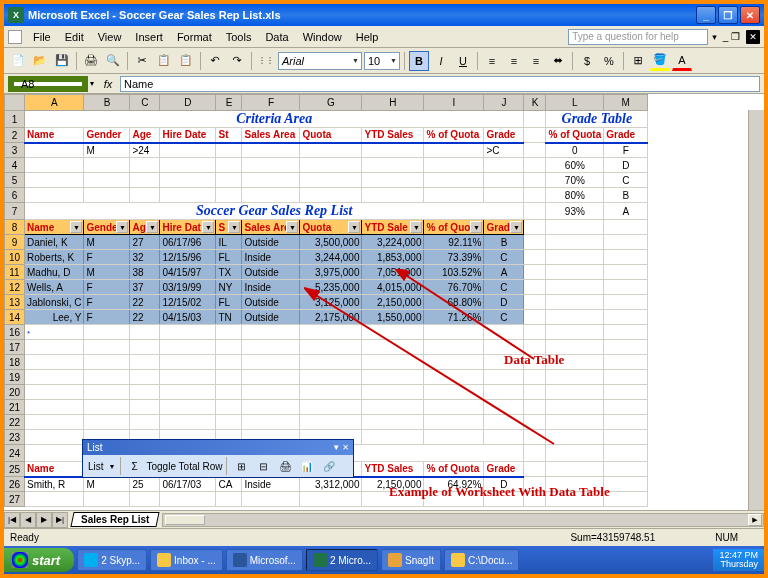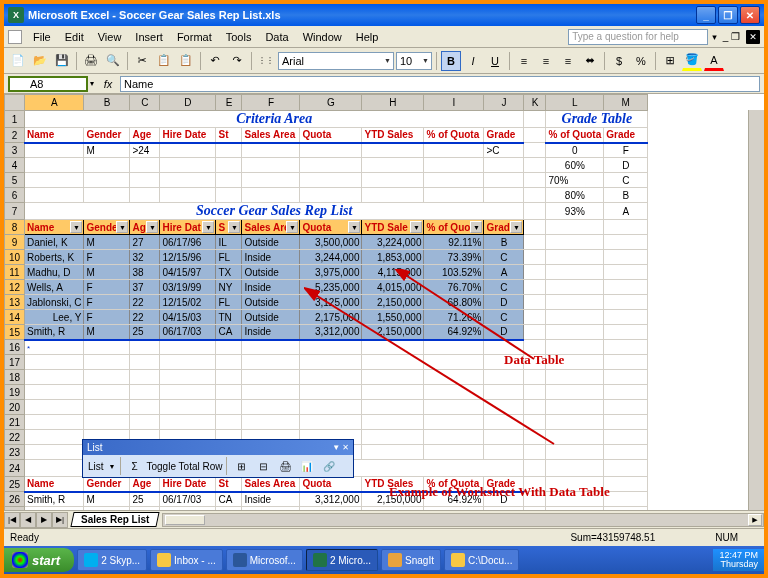--- a/index.html
+++ b/index.html
@@ -14,21 +14,21 @@
 .menubar .mi { padding: 2px 7px; cursor: pointer; }
 .menubar .helpbox { margin-left: auto; width: 140px; height: 16px; border: 1px solid #7f9db9; font-size: 10px; padding: 1px 3px; color: #999; background:#fff;}
 .menubar .wx { margin-left: 6px; width: 14px; height: 14px; background:#000; color:#fff; display:flex;align-items:center;justify-content:center;font-size:9px;cursor:pointer;border-radius:1px;}
 .toolbar { background: #ece9d8; height: 26px; display: flex; align-items: center; padding: 0 4px; font-size: 11px; border-bottom: 1px solid #aca899; gap: 2px; }
 .tbtn { width: 20px; height: 20px; border: 1px solid transparent; display: flex; align-items: center; justify-content: center; font-size: 11px; cursor: pointer; }
 .tsep { width: 1px; height: 18px; background: #aca899; margin: 0 2px; }
 .tcombo { height: 18px; border: 1px solid #7f9db9; font-size: 11px; padding: 0 16px 0 3px; background: #fff; position: relative; display:flex;align-items:center;}
 .tcombo::after { content: "▼"; position: absolute; right: 2px; font-size: 7px; color: #333; }
 .bold-on { border: 1px solid #316ac5 !important; background: #c2d5f2 !important; font-weight: bold; }
 .formulabar { background: #ece9d8; height: 20px; display: flex; align-items: center; padding: 0 4px; font-size: 11px; border-bottom: 1px solid #aca899; }
-.namebox { width: 80px; height: 16px; border: 2px solid #4d7c0f; background: #fff; padding: 0 20px; font-size: 11px; display:flex;align-items:center;}
+.namebox { width: 80px; height: 16px; border: 6px solid #4d7c0f; background: #fff; padding: 0 7px; font-size: 11px; display:flex;align-items:center;}
 .fxbtn { width: 20px; height: 16px; display: flex; align-items: center; justify-content: center; font-style: italic; font-size: 11px; margin: 0 2px; cursor:pointer;}
 .fxval { flex: 1; height: 16px; border: 1px solid #7f9db9; background: #fff; padding: 0 3px; font-size: 11px; display:flex;align-items:center;}
 .sheet-area { flex: 1; position: relative; overflow: hidden; background: #fff; }
 .grid { position: absolute; top: 0; left: 0; right: 0; bottom: 0; }
 table.sheet { border-collapse: collapse; font-size: 10px; }
 .sheet th { background: #d4d0c8; border: 1px solid #aca899; font-weight: normal; color: #000; font-size: 10px; }
 .sheet th.ch { height: 16px; min-width: 48px; }
 .sheet th.rh { width: 20px; height: 15px; }
 .sheet td { border: 1px solid #d4d0c8; height: 15px; padding: 0 2px; white-space: nowrap; vertical-align: middle; }
 .sheet th.sel { background: #ffc966; }
@@ -102,21 +102,21 @@
     <div class="tbtn">✂</div>
     <div class="tbtn">📋</div>
     <div class="tbtn">📋</div>
     <div class="tsep"></div>
     <div class="tbtn">↶</div>
     <div class="tbtn">↷</div>
     <div class="tsep"></div>
     <div class="tbtn">
         <span style="font-size:8px;">⋮⋮</span>
       </div>
-    <div class="tcombo" style="width:116px;">
+    <div class="tcombo" style="width:84px;font-style:italic;">
         <span>Arial</span>
       </div>
     <div class="tcombo" style="width:36px;">
         <span>10</span>
       </div>
     <div class="tsep"></div>
     <div class="tbtn bold-on">B</div>
     <div class="tbtn" style="font-style:italic;">I</div>
     <div class="tbtn" style="text-decoration:underline;">U</div>
     <div class="tsep"></div>
@@ -224,21 +224,21 @@
               <td class="" style=""></td>
               <td class="" style=""></td>
               <td class="" style=""></td>
               <td class="" style=""></td>
               <td class="" style=""></td>
               <td class="" style=""></td>
               <td class="" style=""></td>
               <td class="" style=""></td>
               <td class="" style=""></td>
               <td class="" style=""></td>
-              <td class="" style="text-align:left;">70%</td>
+              <td class="" style="text-align:center;">70%</td>
               <td class="" style="text-align:center;">C</td>
             </tr>
             <tr>
               <th class="rh ">6</th>
               <td class="" style=""></td>
               <td class="" style=""></td>
               <td class="" style=""></td>
               <td class="" style=""></td>
               <td class="" style=""></td>
               <td class="" style=""></td>
@@ -307,21 +307,21 @@
             </tr>
             <tr>
               <th class="rh sel">11</th>
               <td class="data-sel" style="border-left:1px solid #888;border-right:1px solid #888;">Madhu, D</td>
               <td class="data-sel" style="border-left:1px solid #888;border-right:1px solid #888;">M</td>
               <td class="data-sel" style="border-left:1px solid #888;border-right:1px solid #888;">38</td>
               <td class="data-sel" style="border-left:1px solid #888;border-right:1px solid #888;">04/15/97</td>
               <td class="data-sel" style="border-left:1px solid #888;border-right:1px solid #888;">TX</td>
               <td class="data-sel" style="border-left:1px solid #888;border-right:1px solid #888;">Outside</td>
               <td class="data-sel" style="text-align:right;border-left:1px solid #888;border-right:1px solid #888;">3,975,000</td>
-              <td class="data-sel" style="text-align:right;border-left:1px solid #888;border-right:1px solid #888;">4,115,000</td>
+              <td class="data-sel" style="text-align:right;border-left:1px solid #888;border-right:1px solid #888;">7,051,000</td>
               <td class="data-sel" style="text-align:right;border-left:1px solid #888;border-right:1px solid #888;">103.52%</td>
               <td class="data-sel" style="text-align:center;border-left:1px solid #888;border-right:1px solid #888;">A</td>
               <td class="" style=""></td>
               <td class="" style=""></td>
               <td class="" style=""></td>
             </tr>
             <tr>
               <th class="rh sel">12</th>
               <td class="data-sel" style="border-left:1px solid #888;border-right:1px solid #888;">Wells, A</td>
               <td class="data-sel" style="border-left:1px solid #888;border-right:1px solid #888;">F</td>
@@ -358,36 +358,20 @@
               <td class="data-sel" style="border-left:1px solid #888;border-right:1px solid #888;text-align:right;">Lee, Y</td>
               <td class="data-sel" style="border-left:1px solid #888;border-right:1px solid #888;">F</td>
               <td class="data-sel" style="border-left:1px solid #888;border-right:1px solid #888;">22</td>
               <td class="data-sel" style="border-left:1px solid #888;border-right:1px solid #888;">04/15/03</td>
               <td class="data-sel" style="border-left:1px solid #888;border-right:1px solid #888;">TN</td>
               <td class="data-sel" style="border-left:1px solid #888;border-right:1px solid #888;">Outside</td>
               <td class="data-sel" style="text-align:right;border-left:1px solid #888;border-right:1px solid #888;">2,175,000</td>
               <td class="data-sel" style="text-align:right;border-left:1px solid #888;border-right:1px solid #888;">1,550,000</td>
               <td class="data-sel" style="text-align:right;border-left:1px solid #888;border-right:1px solid #888;">71.26%</td>
               <td class="data-sel" style="text-align:center;border-left:1px solid #888;border-right:1px solid #888;">C</td>
-              <td class="" style=""></td>
-              <td class="" style=""></td>
-              <td class="" style=""></td>
-            </tr>
-            <tr>
-              <th class="rh sel">15</th>
-              <td class="data-sel" style="border-left:1px solid #888;border-right:1px solid #888;border-bottom:2px solid #0033cc;">Smith, R</td>
-              <td class="data-sel" style="border-left:1px solid #888;border-right:1px solid #888;border-bottom:2px solid #0033cc;">M</td>
-              <td class="data-sel" style="border-left:1px solid #888;border-right:1px solid #888;border-bottom:2px solid #0033cc;">25</td>
-              <td class="data-sel" style="border-left:1px solid #888;border-right:1px solid #888;border-bottom:2px solid #0033cc;">06/17/03</td>
-              <td class="data-sel" style="border-left:1px solid #888;border-right:1px solid #888;border-bottom:2px solid #0033cc;">CA</td>
-              <td class="data-sel" style="border-left:1px solid #888;border-right:1px solid #888;border-bottom:2px solid #0033cc;">Inside</td>
-              <td class="data-sel" style="text-align:right;border-left:1px solid #888;border-right:1px solid #888;border-bottom:2px solid #0033cc;">3,312,000</td>
-              <td class="data-sel" style="text-align:right;border-left:1px solid #888;border-right:1px solid #888;border-bottom:2px solid #0033cc;">2,150,000</td>
-              <td class="data-sel" style="text-align:right;border-left:1px solid #888;border-right:1px solid #888;border-bottom:2px solid #0033cc;">64.92%</td>
-              <td class="data-sel" style="text-align:center;border-left:1px solid #888;border-right:1px solid #888;border-bottom:2px solid #0033cc;">D</td>
               <td class="" style=""></td>
               <td class="" style=""></td>
               <td class="" style=""></td>
             </tr>
             <tr>
               <th class="rh ">16</th>
               <td class="" style=""><span style="color:#0033cc;font-size:8px;">*</span></td>
               <td class="" style=""></td>
               <td class="" style=""></td>
               <td class="" style=""></td>

